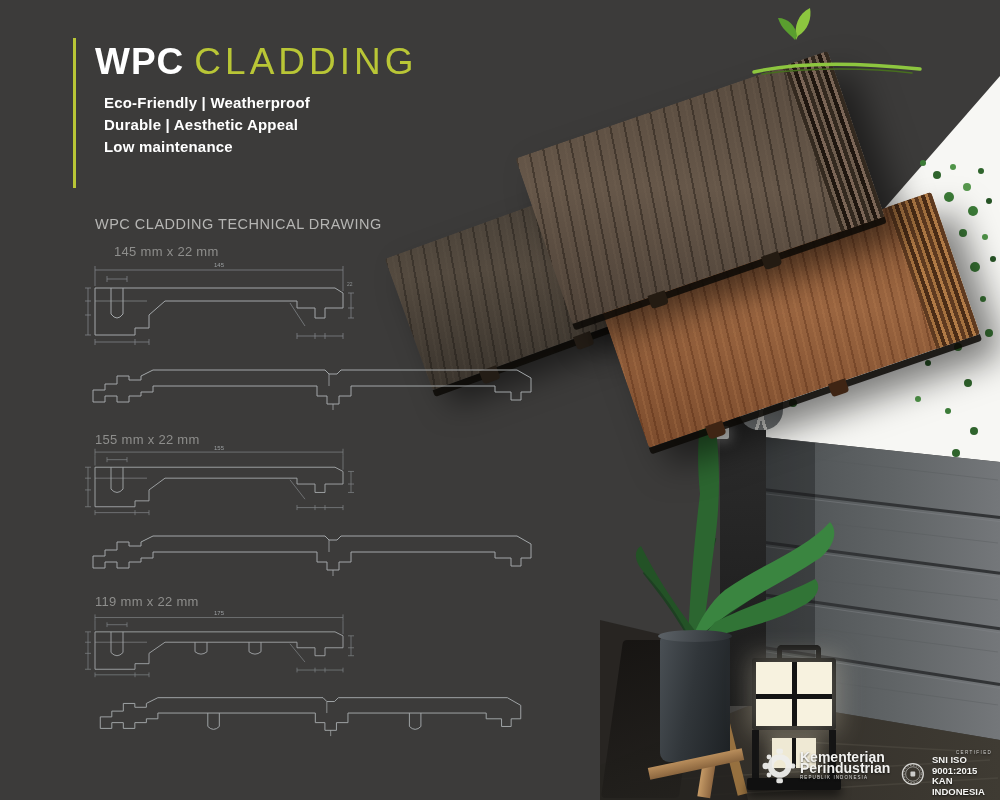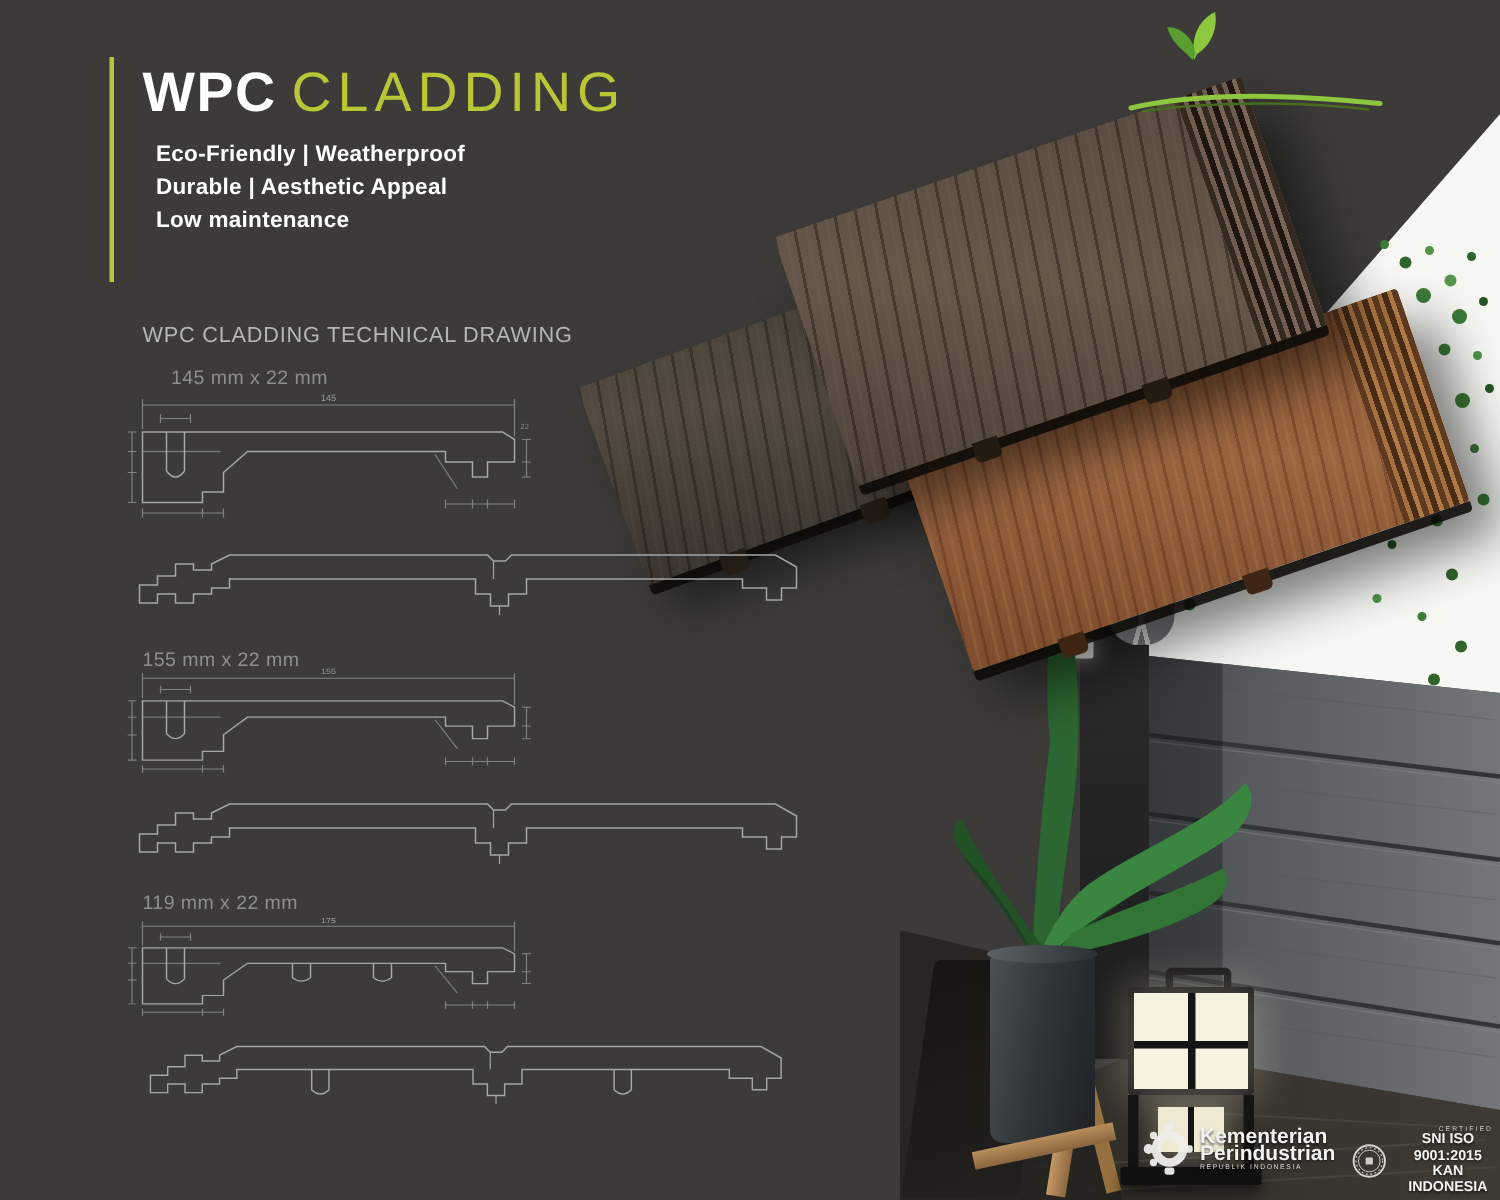--- a/index.html
+++ b/index.html
@@ -123,21 +123,21 @@
   .brand .reg{font-size:9px;vertical-align:top;position:relative;top:-4px;left:1px;font-weight:400;}
   .brand svg{position:absolute;}
 
   
   .certs{position:absolute;left:760px;top:748px;z-index:18;display:flex;align-items:flex-start;gap:10px;}
   .cert-ministry{display:flex;align-items:center;gap:4px;}
   .cert-ministry .txt{color:#f2f2f0;text-shadow:0 1px 2px rgba(0,0,0,.65);}
   .cert-ministry .l1,.cert-ministry .l2{font-size:14px;font-weight:700;line-height:10.5px;}
   .cert-ministry .l3{font-size:4.5px;letter-spacing:1.1px;margin-top:1.5px;color:#ddd;}
   .cert-iso{display:flex;align-items:center;gap:6px;margin-top:2px;}
-  .cert-iso .txt{color:#f5f5f3;text-shadow:0 1px 2px rgba(0,0,0,.65);text-align:center;}
+  .cert-iso .txt{color:#f5f5f3;text-shadow:0 1px 2px rgba(0,0,0,.65);text-align:left;}
   .cert-iso .tag{font-size:4.5px;letter-spacing:1.4px;color:#cfcfcd;margin-left:24px;}
   .cert-iso .std,.cert-iso .acc{font-size:9.5px;font-weight:800;line-height:10.5px;}
   .badge-red{margin-top:0px;position:relative;}
   .badge-red .lines{position:absolute;left:-2px;top:37px;width:38px;}
   .badge-red .lines div{height:2px;background:rgba(230,230,226,.8);margin:1.5px 0;border-radius:1px;}
 </style>
 </head>
 <body>
 
 <div id="canvas">

